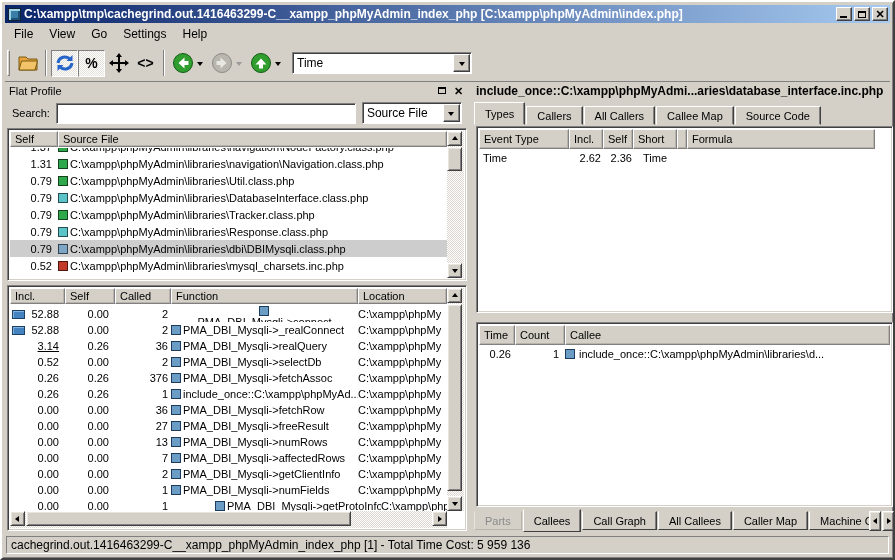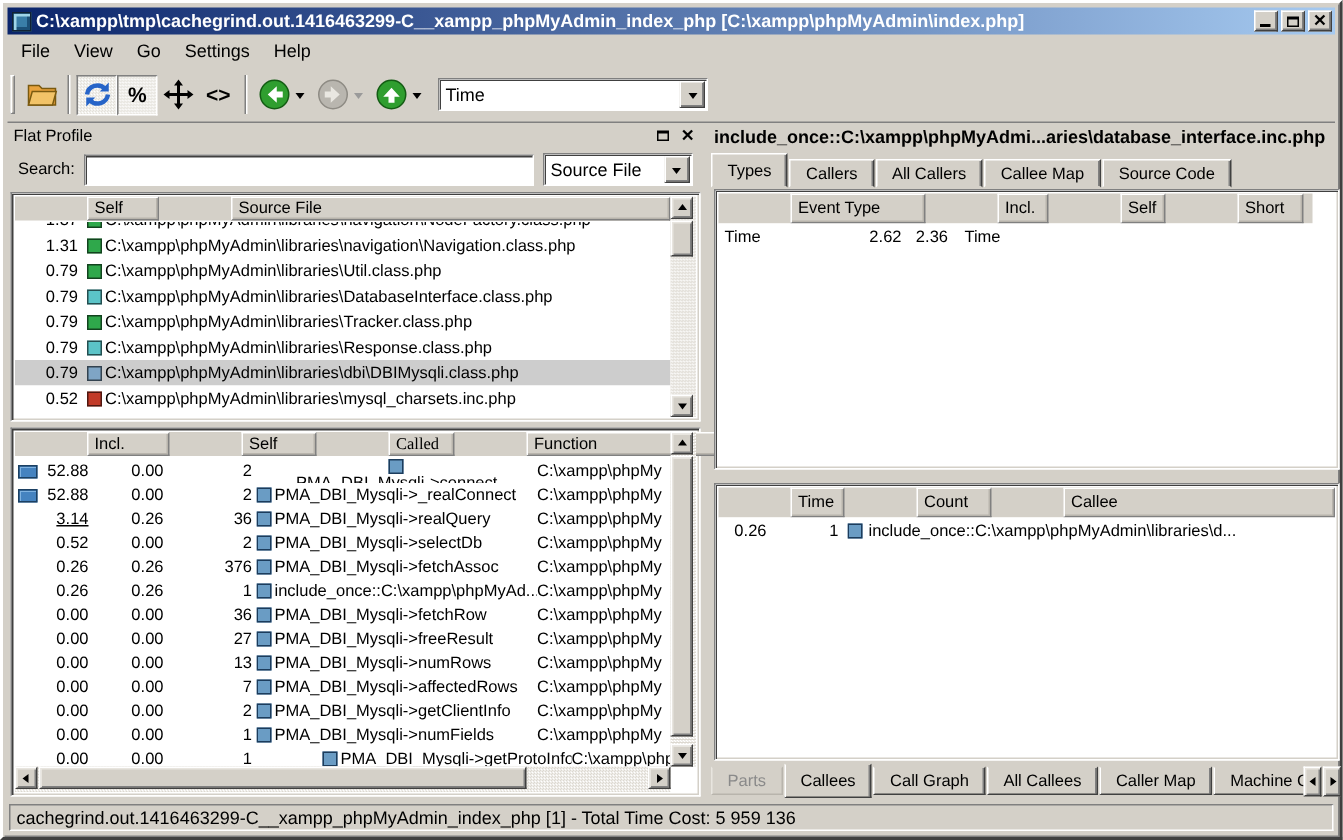--- a/index.html
+++ b/index.html
@@ -59,21 +59,21 @@
   .search-label{font-size:11px;padding:0 6px 0 5px;}
   .search-input{width:300px;height:21px;background:#fff;border:1px solid;border-color:var(--sh) #fff #fff var(--sh);
     box-shadow:inset 1px 1px 0 var(--dk);font-size:11px;padding:0 3px;outline:none;}
   .group-combo{width:100px;margin-left:6px;}
   
   .sunken{background:#fff;border:1px solid;border-color:var(--sh) #fff #fff var(--sh);
     box-shadow:inset 1px 1px 0 var(--dk), inset -1px -1px 0 var(--face);}
   
   .hrow{display:flex;background:var(--face);}
   .hcell{border:1px solid;border-color:#fff var(--sh) var(--sh) #fff;box-shadow:inset -1px -1px 0 #b8b4ac;
-    font-size:11px;padding:1px 4px;white-space:nowrap;overflow:hidden;background:var(--face);flex:none;margin-left:48px;}
+    font-size:11px;padding:1px 4px;white-space:nowrap;overflow:hidden;background:var(--face);flex:none;}
   .trow{display:flex;height:17px;align-items:flex-end;background:#fff;white-space:nowrap;}
   .trow.selected{background:#cdcdcd;}
   .c{flex:none;overflow:hidden;font-size:11px;height:100%;display:flex;align-items:center;}
   .num{justify-content:flex-end;padding-right:6px;}
   .sq{width:10px;height:10px;border:1px solid rgba(0,0,0,.6);flex:none;margin-right:2px;}
   .bar-icon{width:13px;height:9px;background:#4583c0;border:1px solid #1c4062;box-shadow:inset 1px 1px 0 #7fb2e0;flex:none;margin-left:2px;}
   
   .source-box{position:absolute;left:2px;top:46px;width:460px;height:153px;}
   .source-scroll{position:absolute;top:2px;right:2px;bottom:2px;width:17px;}
   .src-rows{position:absolute;left:2px;top:19px;right:19px;bottom:2px;overflow:hidden;background:#fff;}
@@ -301,21 +301,21 @@
         <span class="sb-btn" style="left:0;bottom:0;width:15px;height:15px;">
             <i class="tri-down"></i>
           </span>
       </div>
     </div>
 
     <div class="func-box sunken">
       <div class="hrow" style="position:absolute;left:2px;top:2px;right:19px;">
         <span class="hcell" style="width:55px;">Incl.</span>
         <span class="hcell" style="width:50px;">Self</span>
-        <span class="hcell" style="width:44px;font-family:Liberation Serif, serif;">Called</span>
+        <span class="hcell" style="width:56px;">Called</span>
         <span class="hcell" style="width:187px;">Function</span>
         <span class="hcell" style="flex:1;">Location</span>
       </div>
       <div class="func-rows">
 
       <div class="trow">
           <span class="c" style="width:55px;">
             <i class="bar-icon"></i>
             <span class="c num" style="flex:1;">52.88</span>
           </span>

